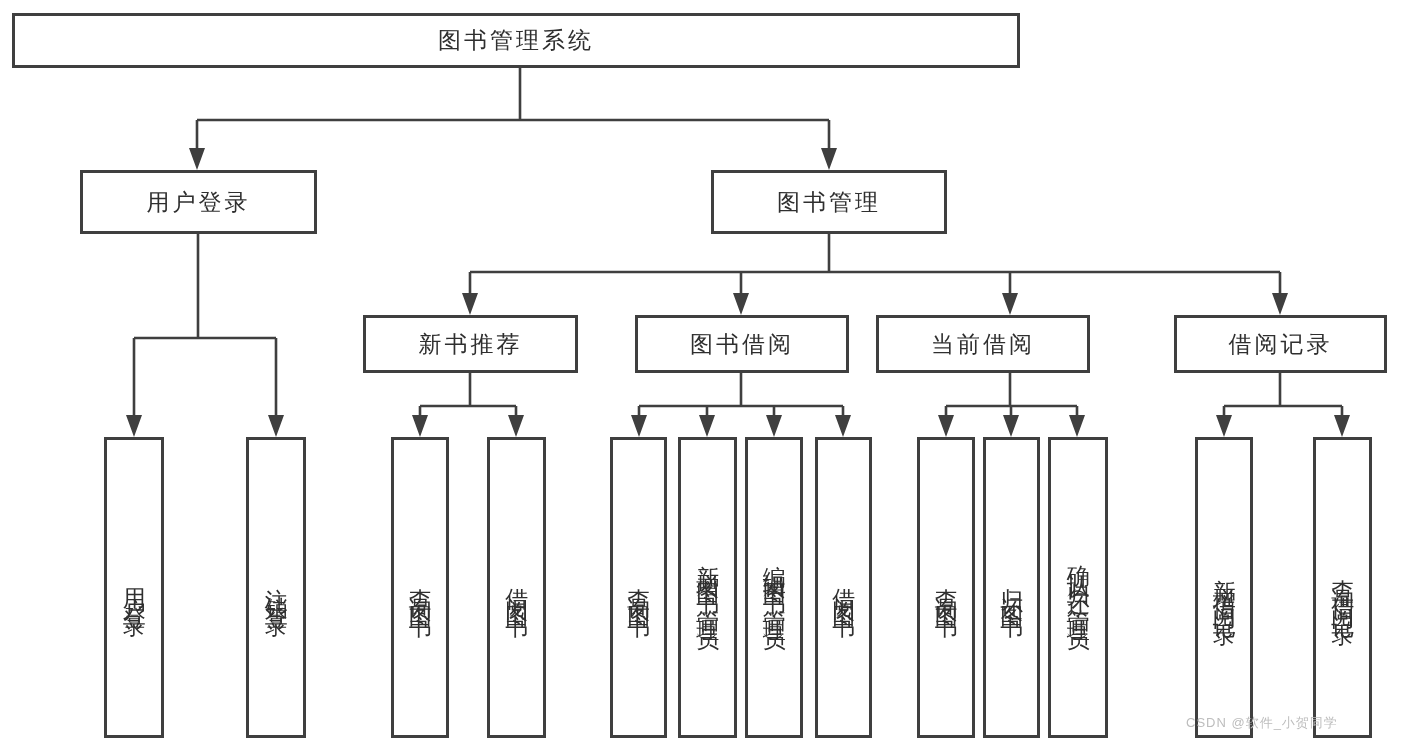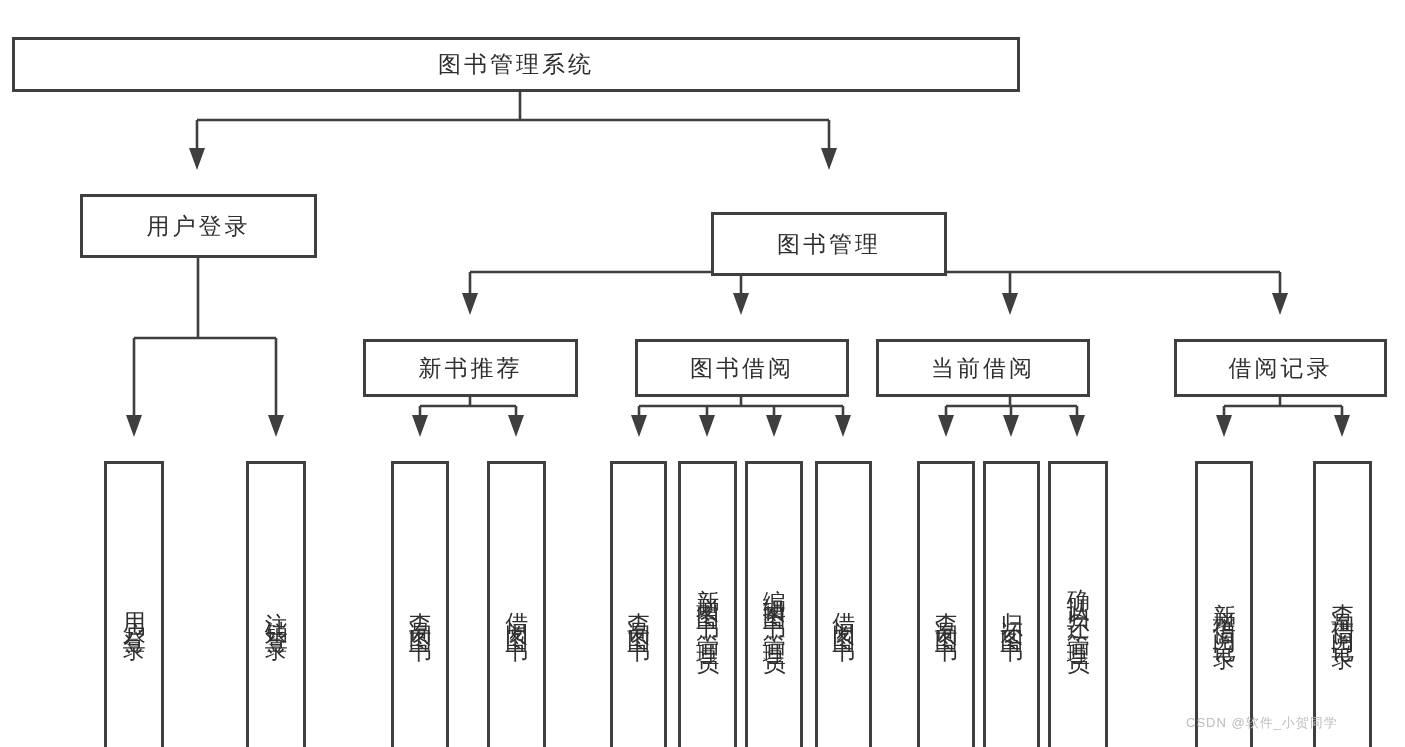--- a/index.html
+++ b/index.html
@@ -28,21 +28,20 @@
   }
   .box {
     position: absolute;
     box-sizing: border-box;
     border: 3px solid var(--line, #3f3f3f);
     background: var(--background, #ffffff);
     color: var(--text, #2f2f2f);
     display: flex;
     align-items: center;
     justify-content: center;
-    margin-top: 24px;
   }
   .hbox span {
     font-size: 23px;
     letter-spacing: 3px;
     white-space: nowrap;
   }
   .vbox span {
     writing-mode: vertical-rl;
     text-orientation: mixed;
     font-size: 23px;
@@ -86,21 +85,21 @@
          M1334 415 L1350 415 L1342 437 Z"></path>
   </svg>
 
   <div class="box hbox" style="left:12px;top:13px;width:1008px;height:55px">
     <span>图书管理系统</span>
   </div>
 
   <div class="box hbox" style="left:80px;top:170px;width:237px;height:64px">
     <span>用户登录</span>
   </div>
-  <div class="box hbox" style="left:711px;top:188px;width:236px;height:64px">
+  <div class="box hbox" style="left:711px;top:170px;width:236px;height:64px">
     <span>图书管理</span>
   </div>
 
   <div class="box hbox" style="left:635px;top:315px;width:214px;height:58px">
     <span>图书借阅</span>
   </div>
   <div class="box hbox" style="left:363px;top:315px;width:215px;height:58px">
     <span>新书推荐</span>
   </div>
   <div class="box hbox" style="left:876px;top:315px;width:214px;height:58px">

